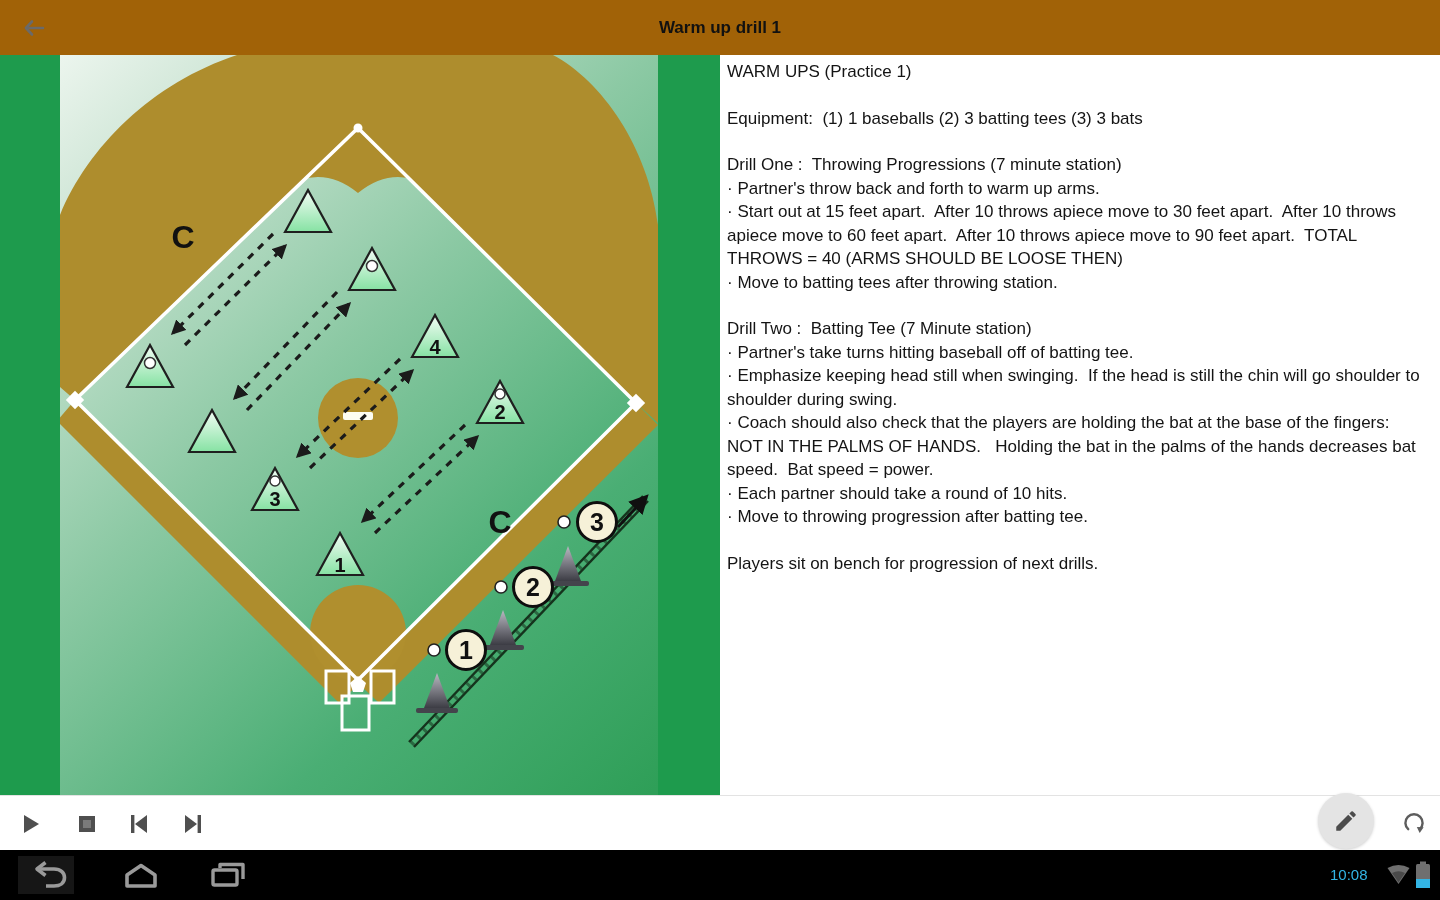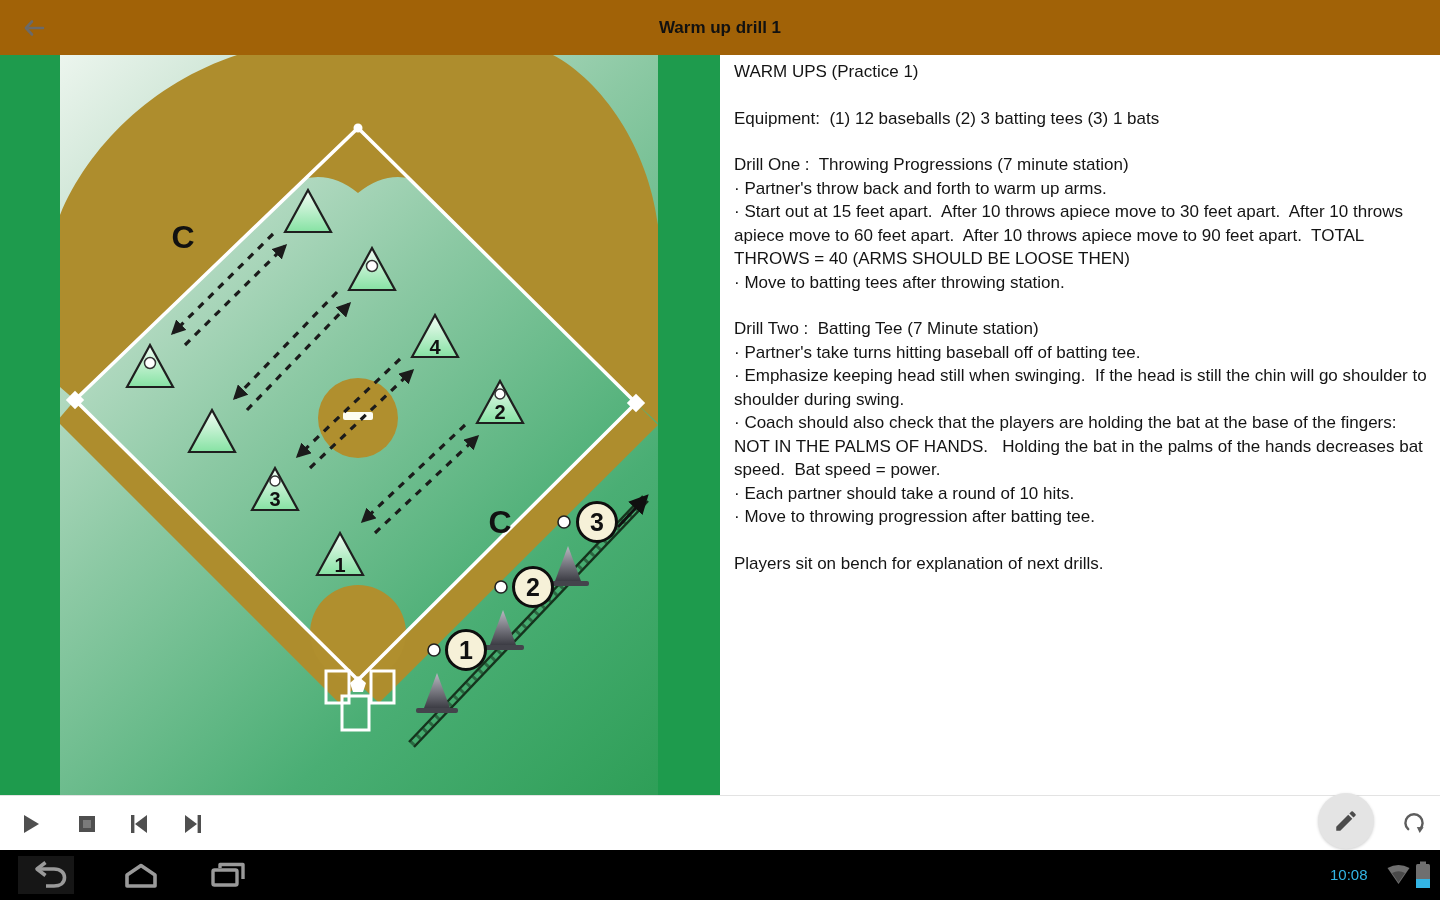--- a/index.html
+++ b/index.html
@@ -8,21 +8,21 @@
   
   .appbar{position:absolute;left:0;top:0;width:1440px;height:55px;background:#a16207;
           border-bottom:1px solid #ececec;}
   .appbar .back{position:absolute;left:16px;top:10px;width:36px;height:36px;border:none;
           background:transparent;cursor:pointer;padding:0;}
   .appbar .title{position:absolute;left:0;right:0;top:0;height:55px;line-height:55px;
           text-align:center;font-size:17px;font-weight:bold;color:#111;}
   
   .field-panel{position:absolute;left:0;top:55px;width:720px;height:740px;}
   .text-panel{position:absolute;left:720px;top:55px;width:720px;height:740px;background:#fff;
-          box-sizing:border-box;padding:5px 8px 0 14px;}
+          box-sizing:border-box;padding:5px 8px 0 7px;}
   .text-panel p{margin:0 0 23px 0;font-size:17px;line-height:23.5px;color:#141414;
           white-space:pre-wrap;}
   
   .toolbar{position:absolute;left:0;top:795px;width:1440px;height:55px;background:#fff;
           border-top:1px solid #e3e3e3;}
   .tbtn{position:absolute;top:9px;width:38px;height:38px;border:none;background:transparent;
           cursor:pointer;padding:0;display:flex;align-items:center;justify-content:center;}
   .fab{position:absolute;left:1318px;top:-3px;width:56px;height:56px;border-radius:50%;
           background:#e4e4e4;border:none;cursor:pointer;box-shadow:0 1px 3px rgba(0,0,0,.18);
           display:flex;align-items:center;justify-content:center;}
@@ -188,32 +188,32 @@
     <text x="597" y="476" font-size="25" font-weight="bold" fill="#111" text-anchor="middle">3</text>
   </g>
 
   <rect x="0" y="0" width="60" height="740" fill="#1e9b4d"></rect>
   <rect x="658" y="0" width="62" height="740" fill="#1e9b4d"></rect>
 </svg>
 </div>
 
 <div class="text-panel">
   <p>WARM UPS (Practice 1)</p>
-  <p>Equipment:  (1) 12 baseballs (2) 3 batting tees (3) 1 bats</p>
+  <p>Equipment:  (1) 1 baseballs (2) 3 batting tees (3) 3 bats</p>
   <p>Drill One :  Throwing Progressions (7 minute station)
 · Partner's throw back and forth to warm up arms.
 · Start out at 15 feet apart.  After 10 throws apiece move to 30 feet apart.  After 10 throws apiece move to 60 feet apart.  After 10 throws apiece move to 90 feet apart.  TOTAL THROWS = 40 (ARMS SHOULD BE LOOSE THEN)
 · Move to batting tees after throwing station.</p>
   <p>Drill Two :  Batting Tee (7 Minute station)
 · Partner's take turns hitting baseball off of batting tee.
 · Emphasize keeping head still when swinging.  If the head is still the chin will go shoulder to shoulder during swing.
 · Coach should also check that the players are holding the bat at the base of the fingers:   NOT IN THE PALMS OF HANDS.   Holding the bat in the palms of the hands decreases bat speed.  Bat speed = power.
 · Each partner should take a round of 10 hits.
 · Move to throwing progression after batting tee.</p>
-  <p>Players sit on bench for explanation of next drills.</p>
+  <p>Players sit on bench for progression of next drills.</p>
 </div>
 
 <div class="toolbar">
   <button class="tbtn" style="left:12px" aria-label="play">
     <svg width="20" height="20" viewBox="0 0 20 20">
         <polygon points="3,1 3,19 18,10" fill="#4f4f4f"></polygon>
       </svg>
   </button>
   <button class="tbtn" style="left:68px" aria-label="stop">
     <svg width="20" height="20" viewBox="0 0 20 20">

